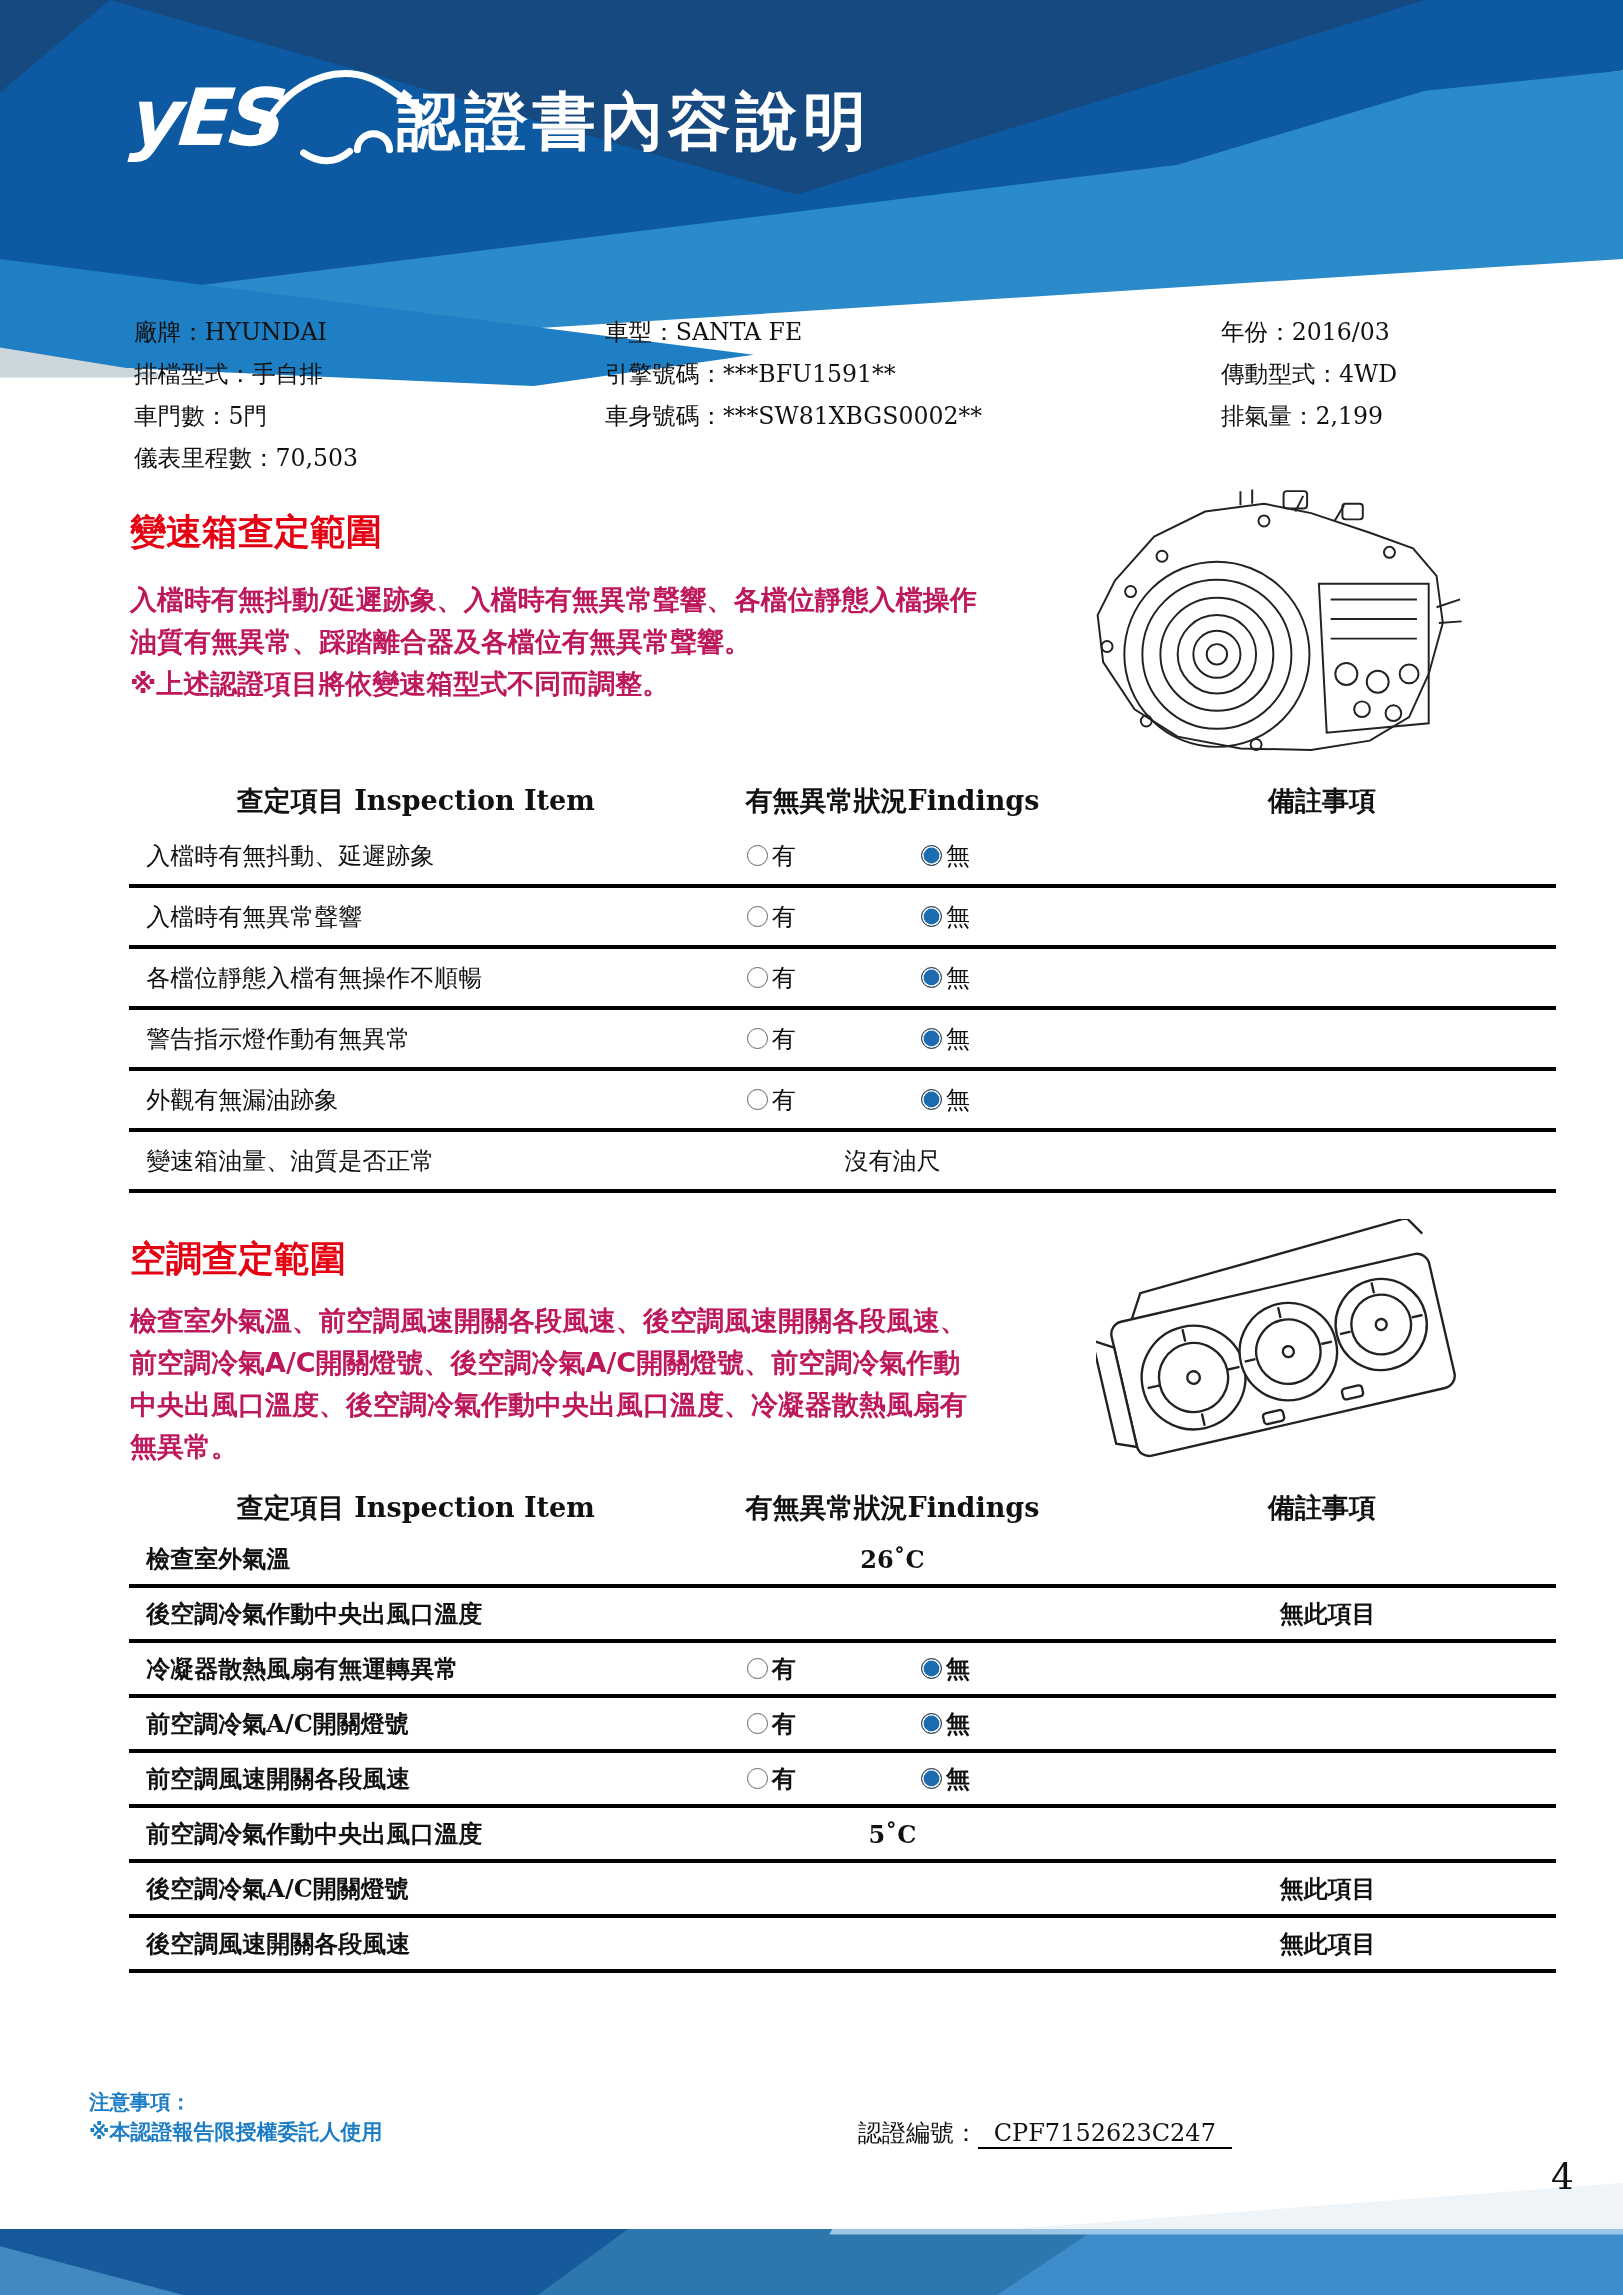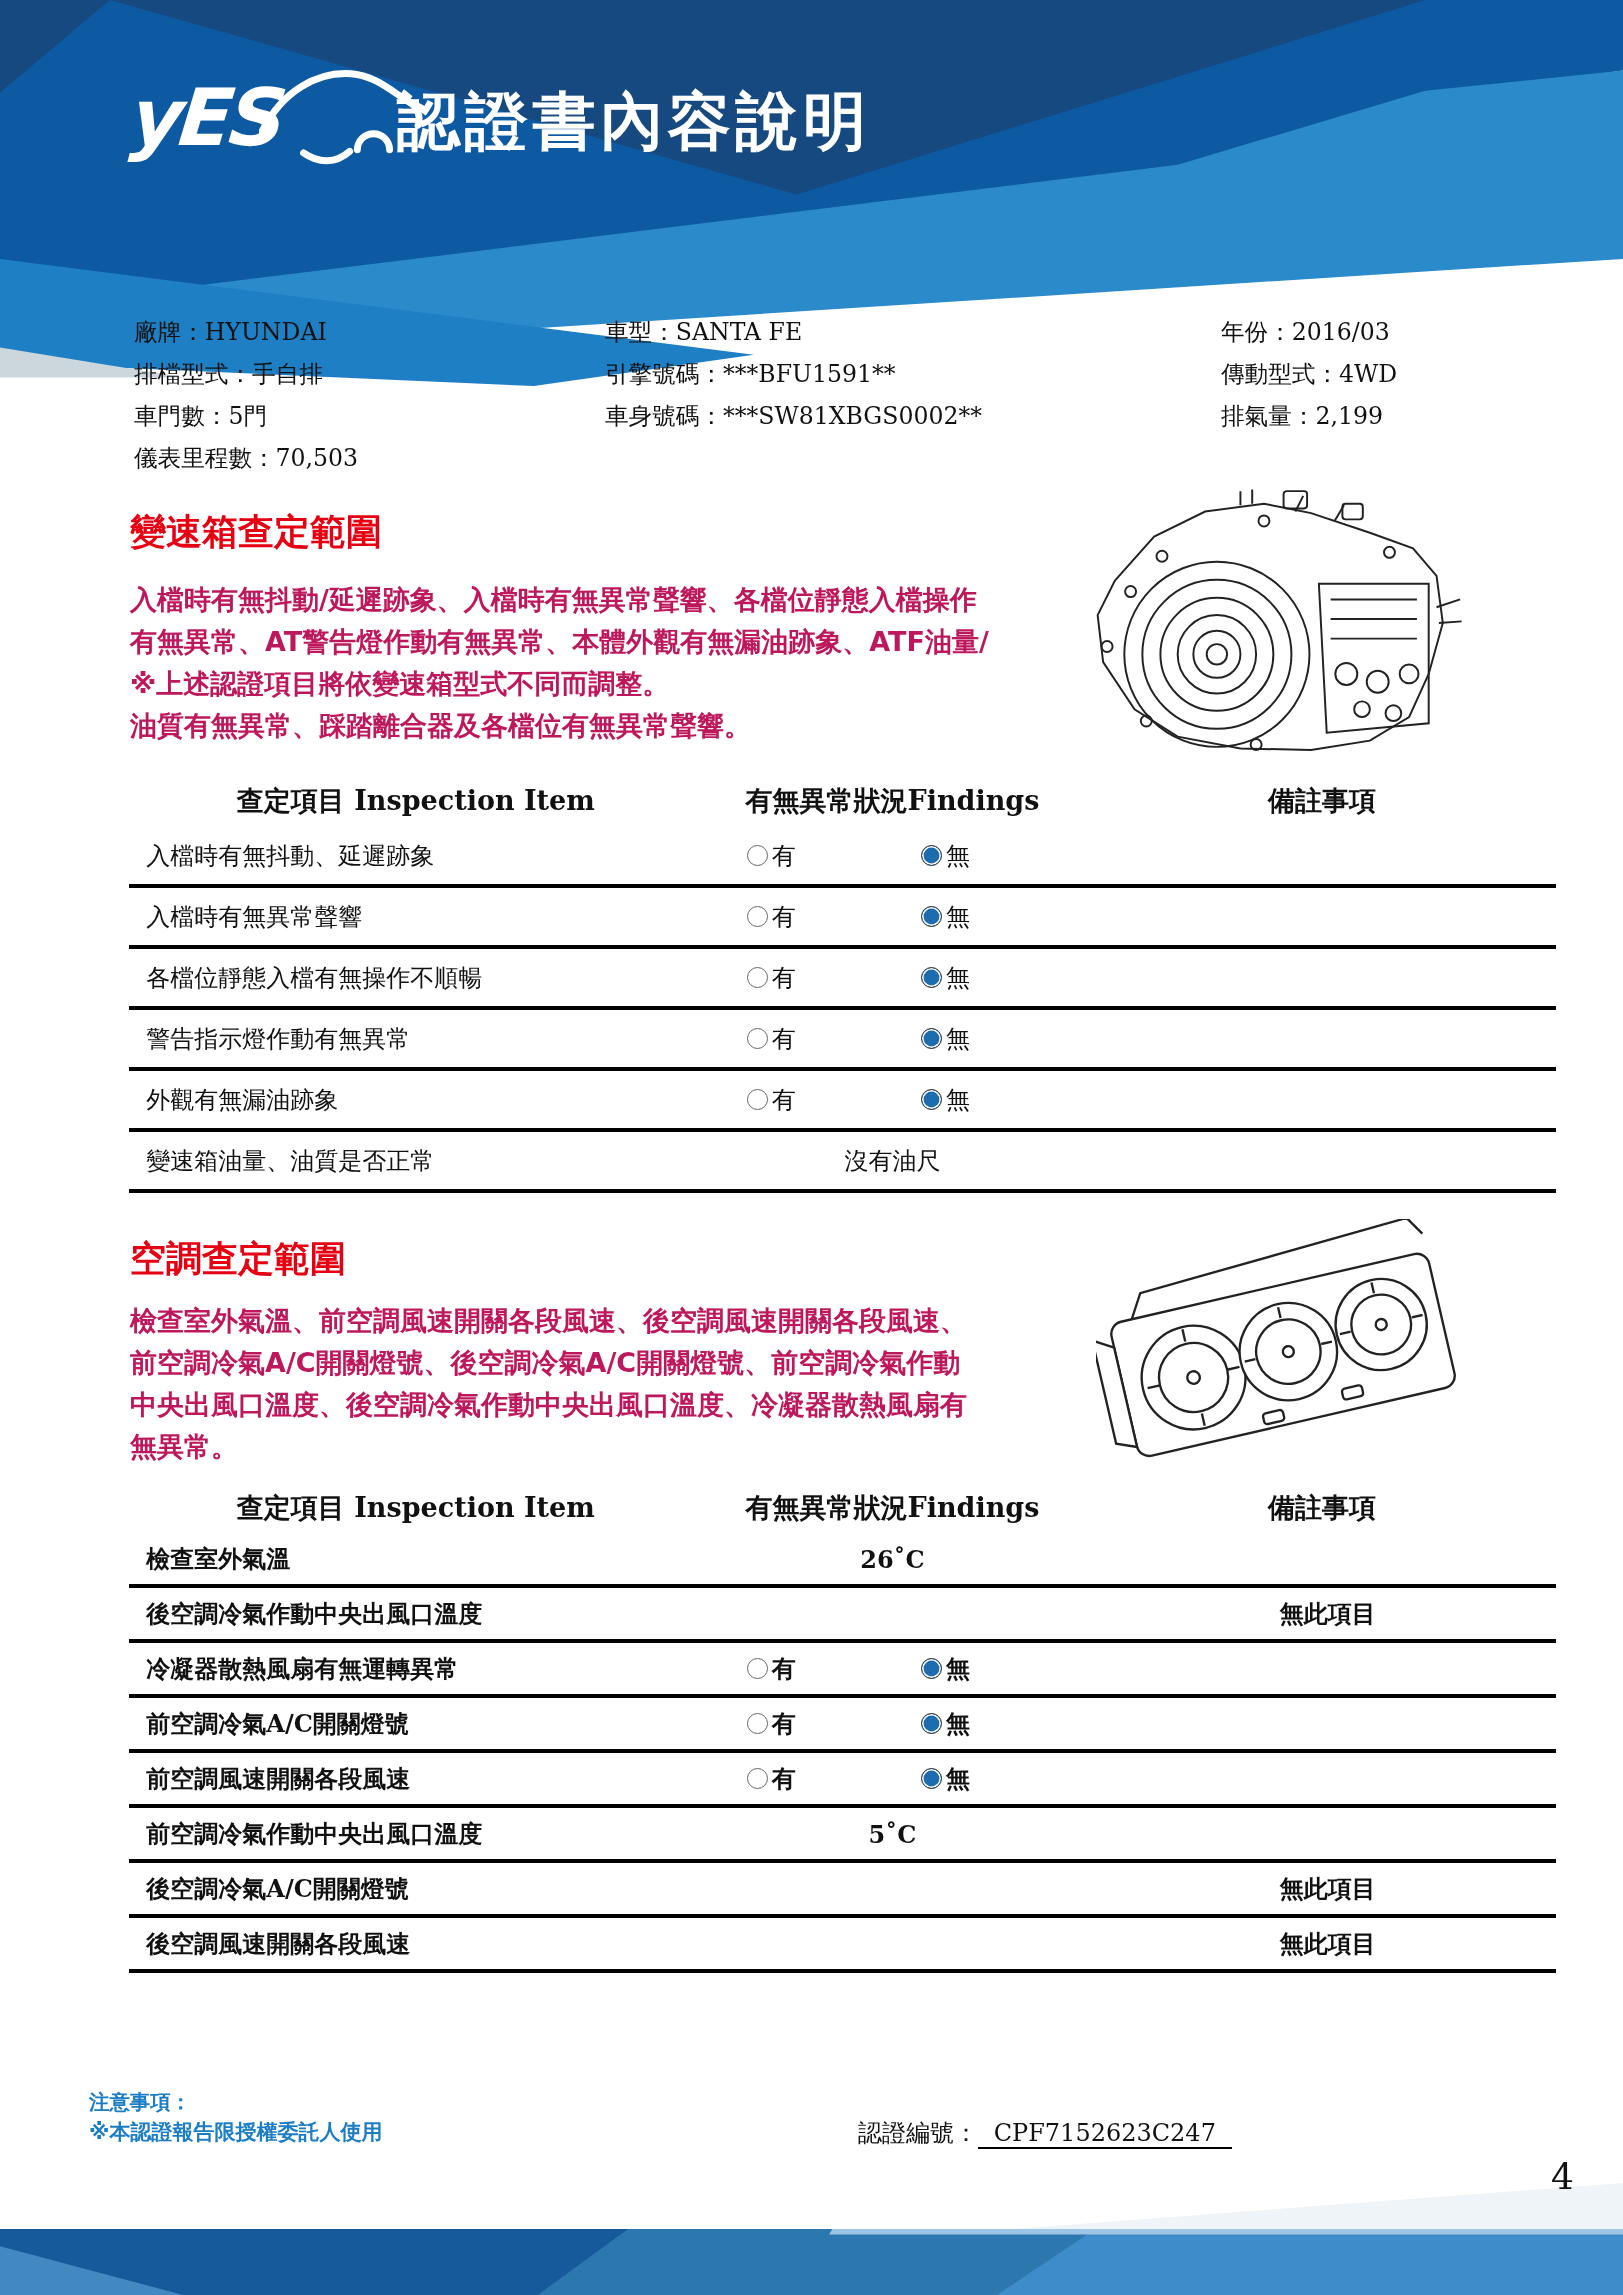--- a/index.html
+++ b/index.html
@@ -145,23 +145,22 @@
   </div>
   <div class="vinfo c3">
     <div>年份：2016/03</div>
     <div>傳動型式：4WD</div>
     <div>排氣量：2,199</div>
   </div>
 
   <div class="sec-title" style="top:514px;">變速箱查定範圍</div>
   <div class="sec-desc" style="top:579px;">
     <p>入檔時有無抖動/延遲跡象、入檔時有無異常聲響、各檔位靜態入檔操作</p>
-    <p>有無異常、AT警告燈作動有無異常、本體外觀有無漏油跡象、ATF油量/</p>
+    <p>油質有無異常、踩踏離合器及各檔位有無異常聲響。</p>
     <p>※上述認證項目將依變速箱型式不同而調整。</p>
-    <p>油質有無異常、踩踏離合器及各檔位有無異常聲響。</p>
   </div>
   <svg class="illus" style="left:1060px;top:488px;" width="404" height="273" viewBox="0 0 515 348">
     <g stroke="#222" fill="none" stroke-width="2.5">
       <path d="M70,118 L120,62 L185,30 L260,20 L320,32 L395,57 L450,77 L480,112 L488,172 L470,237 L445,292 L395,322 L320,334 L230,332 L150,317 L95,282 L55,222 L48,162 Z" fill="#fff"></path>
       <circle cx="200" cy="212" r="118"></circle>
       <circle cx="200" cy="212" r="95"></circle>
       <circle cx="200" cy="212" r="72"></circle>
       <circle cx="200" cy="212" r="50"></circle>
       <circle cx="200" cy="212" r="30"></circle>
       <circle cx="200" cy="212" r="13"></circle>

